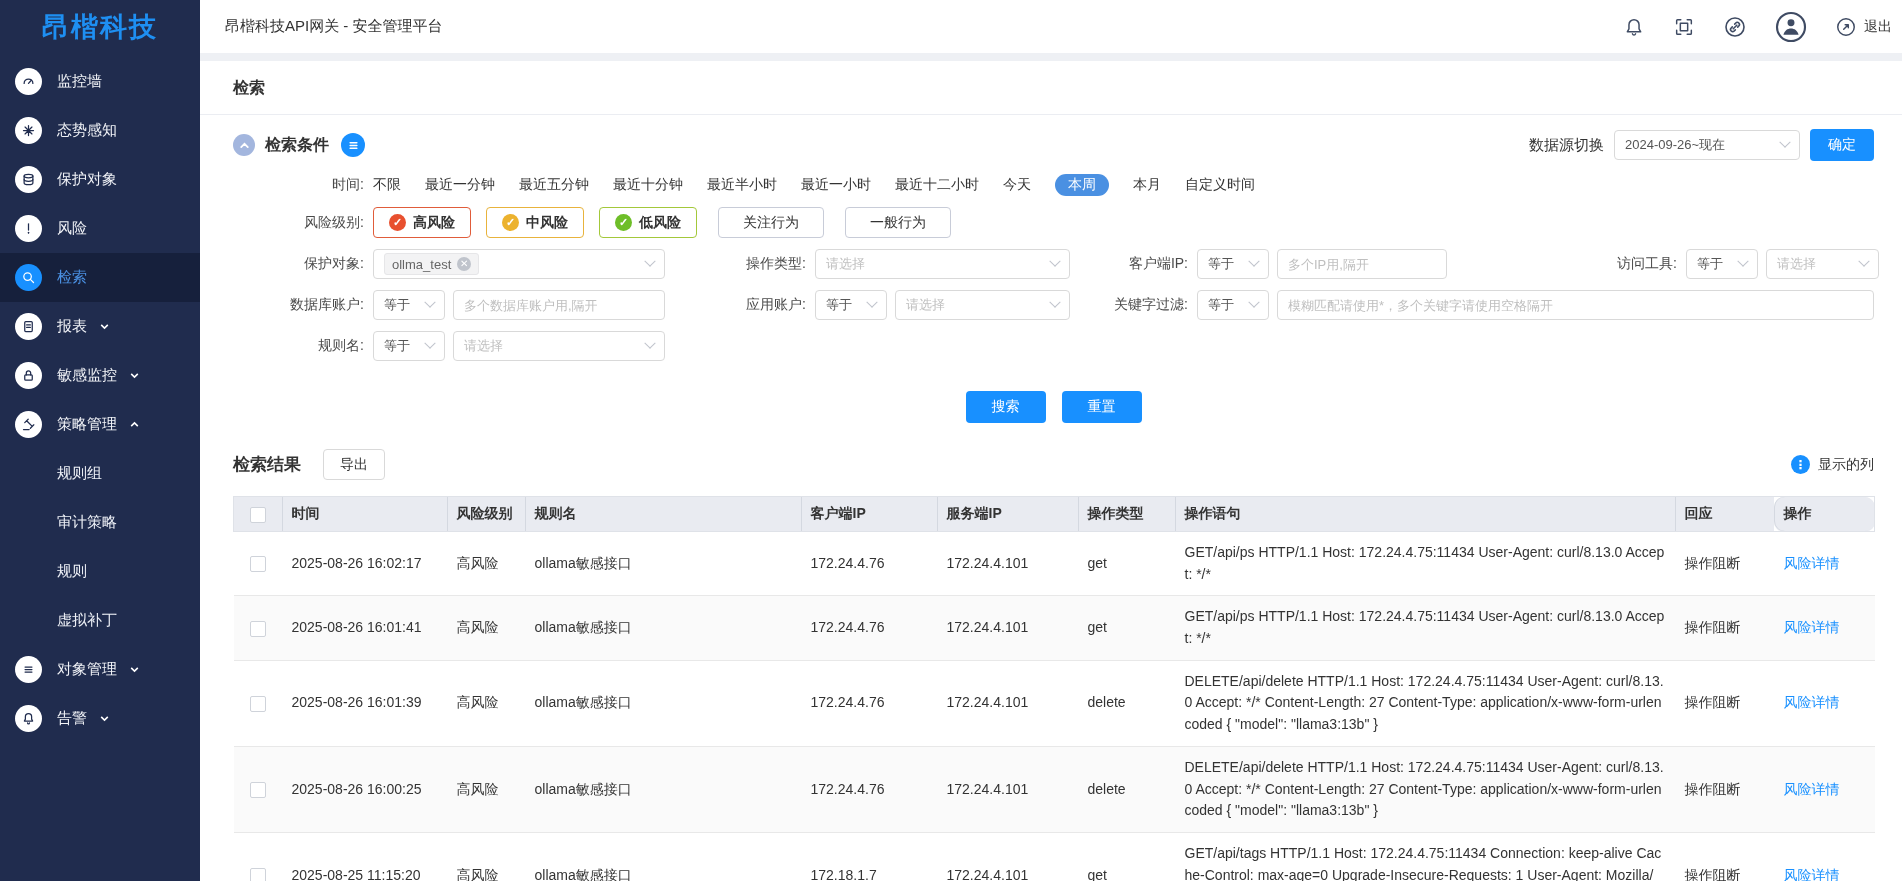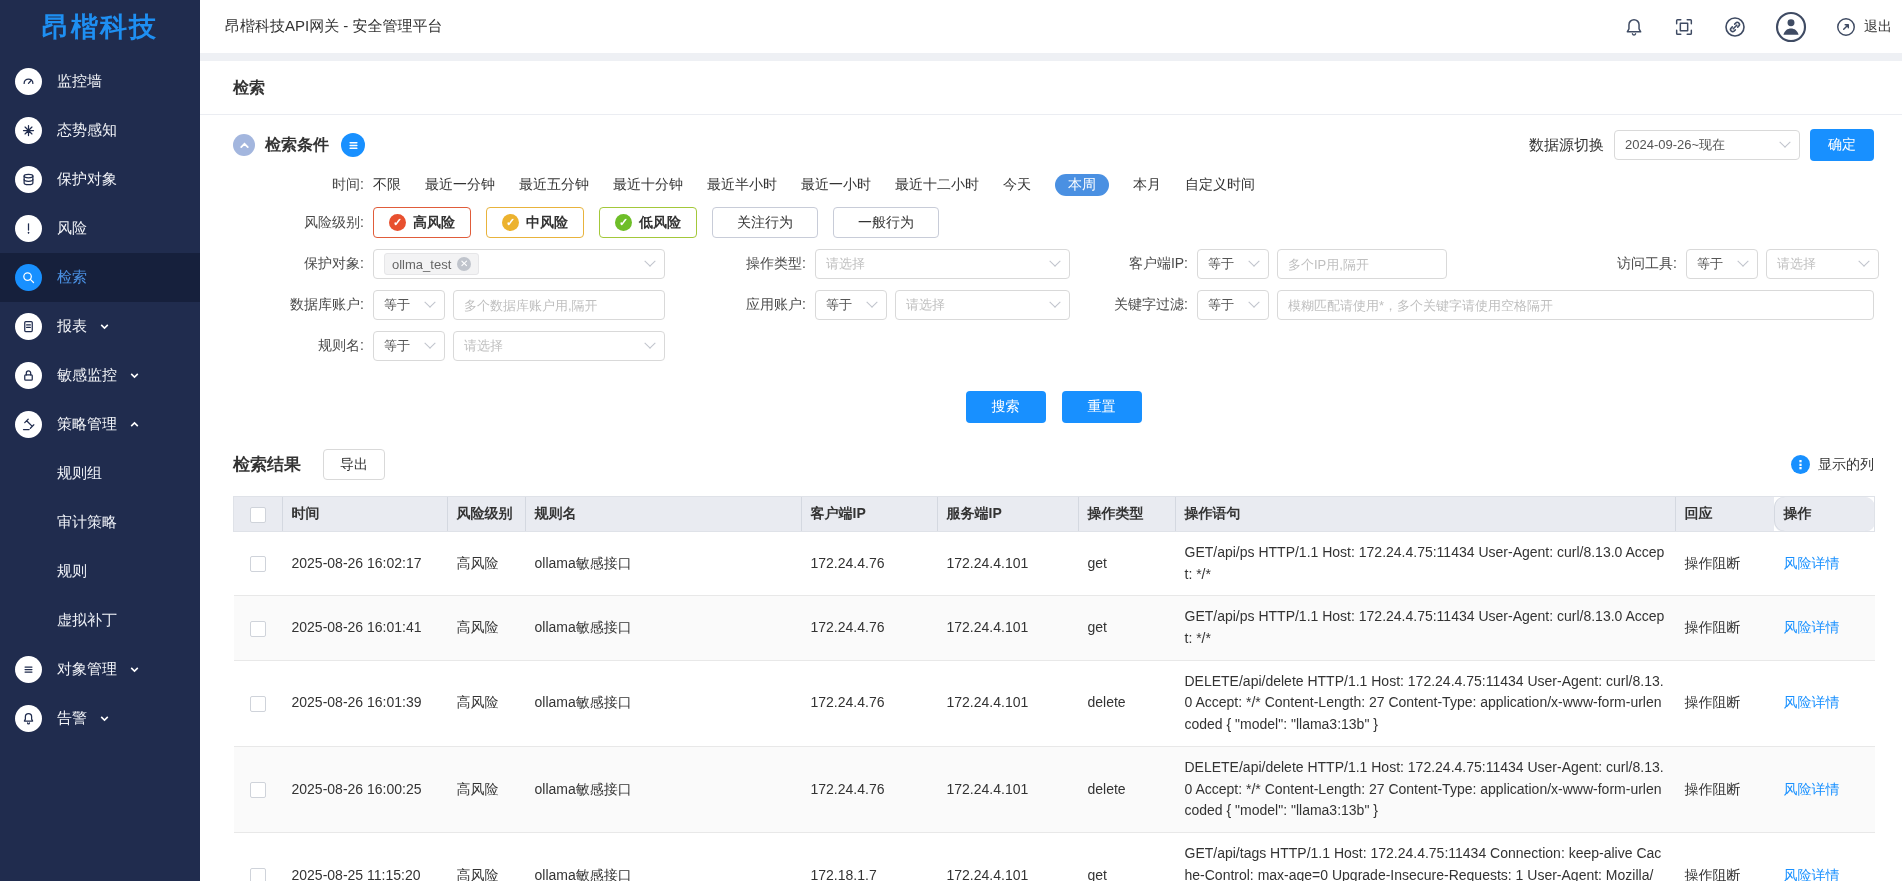--- a/index.html
+++ b/index.html
@@ -55,21 +55,21 @@
   .f-label { width:140px; text-align:right; padding-right:9px; font-size:14px; color:#4a4a4a; flex:0 0 140px; }
   .time-opts { display:flex; align-items:center; gap:24px; font-size:14px; color:#333; }
   .time-opt { cursor:pointer; white-space:nowrap; }
   .time-opt.selected { background:#4a90e2; color:#fff; padding:2px 13px; border-radius:15px; }
 
   .risk-btns { display:flex; gap:15px; }
   .risk-btn { height:31px; border-radius:4px; border:1px solid #c8ccd8; background:#fff; display:flex; align-items:center; gap:7px; padding:0 15px; font-size:14px; font-weight:bold; color:#333; cursor:pointer; }
   .risk-btn.high { border-color:#e05c3a; }
   .risk-btn.mid  { border-color:#e8b33c; }
   .risk-btn.low  { border-color:#a3c83a; }
-  .risk-btn.plain { font-weight:normal; padding:0 24px; }
+  .risk-btn.plain { font-weight:normal; padding:0 24px;margin-left:6px; }
   .chk-circle { width:17px; height:17px; border-radius:50%; color:#fff; font-size:11px; display:flex; align-items:center; justify-content:center; }
 
   .tag { background:#f3f3f4; border:1px solid #e6e6e8; border-radius:3px; height:22px; display:flex; align-items:center; gap:6px; padding:0 7px; font-size:13px; color:#666; }
   .tag-x { width:14px; height:14px; border-radius:50%; background:#c0c4cc; color:#fff; font-size:10px; line-height:14px; text-align:center; cursor:pointer; }
 
   
   .w292 { width:292px; flex:0 0 292px; }
   .w212 { width:212px; flex:0 0 212px; margin-left:8px; }
   .w72  { width:72px; flex:0 0 72px; }
   .lab2 { width:150px; flex:0 0 150px; }

